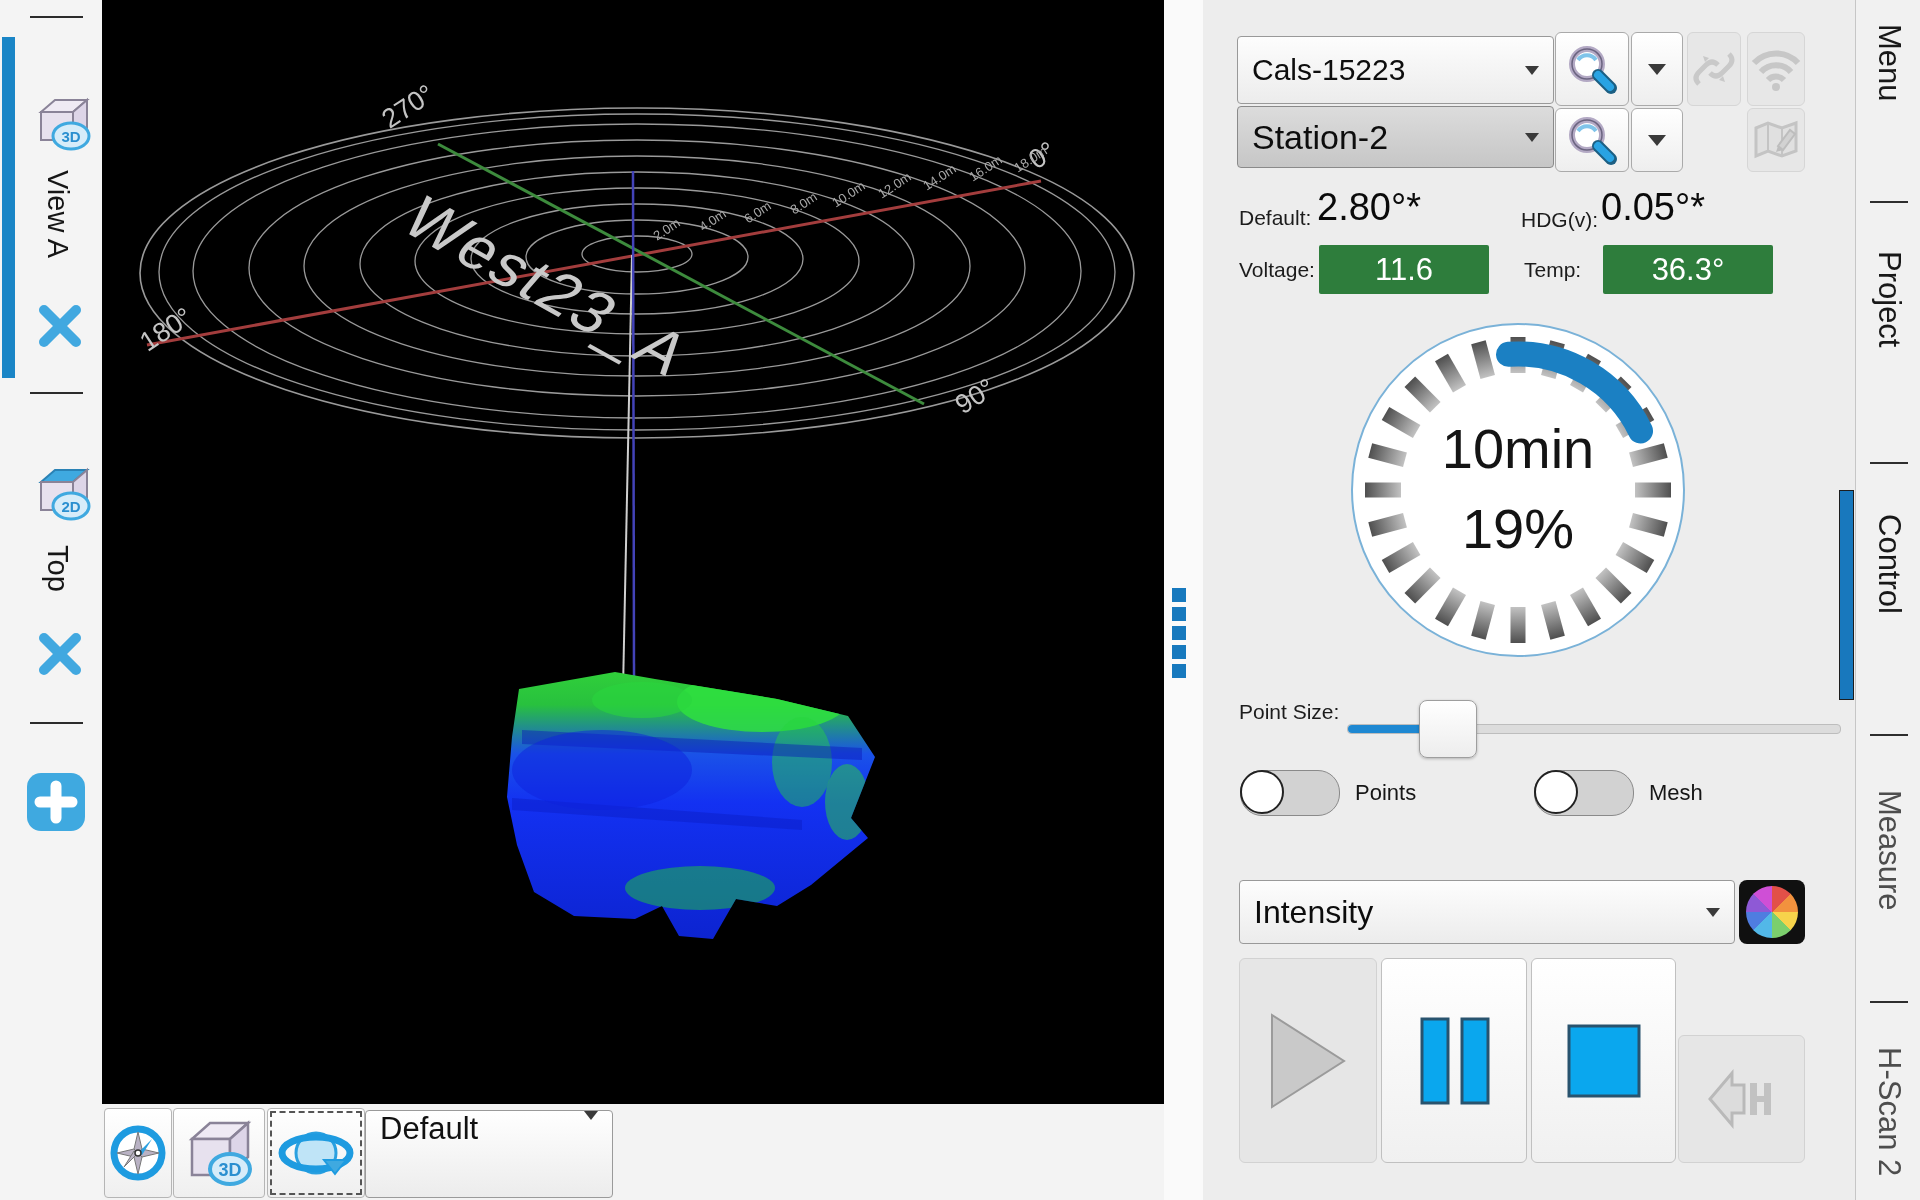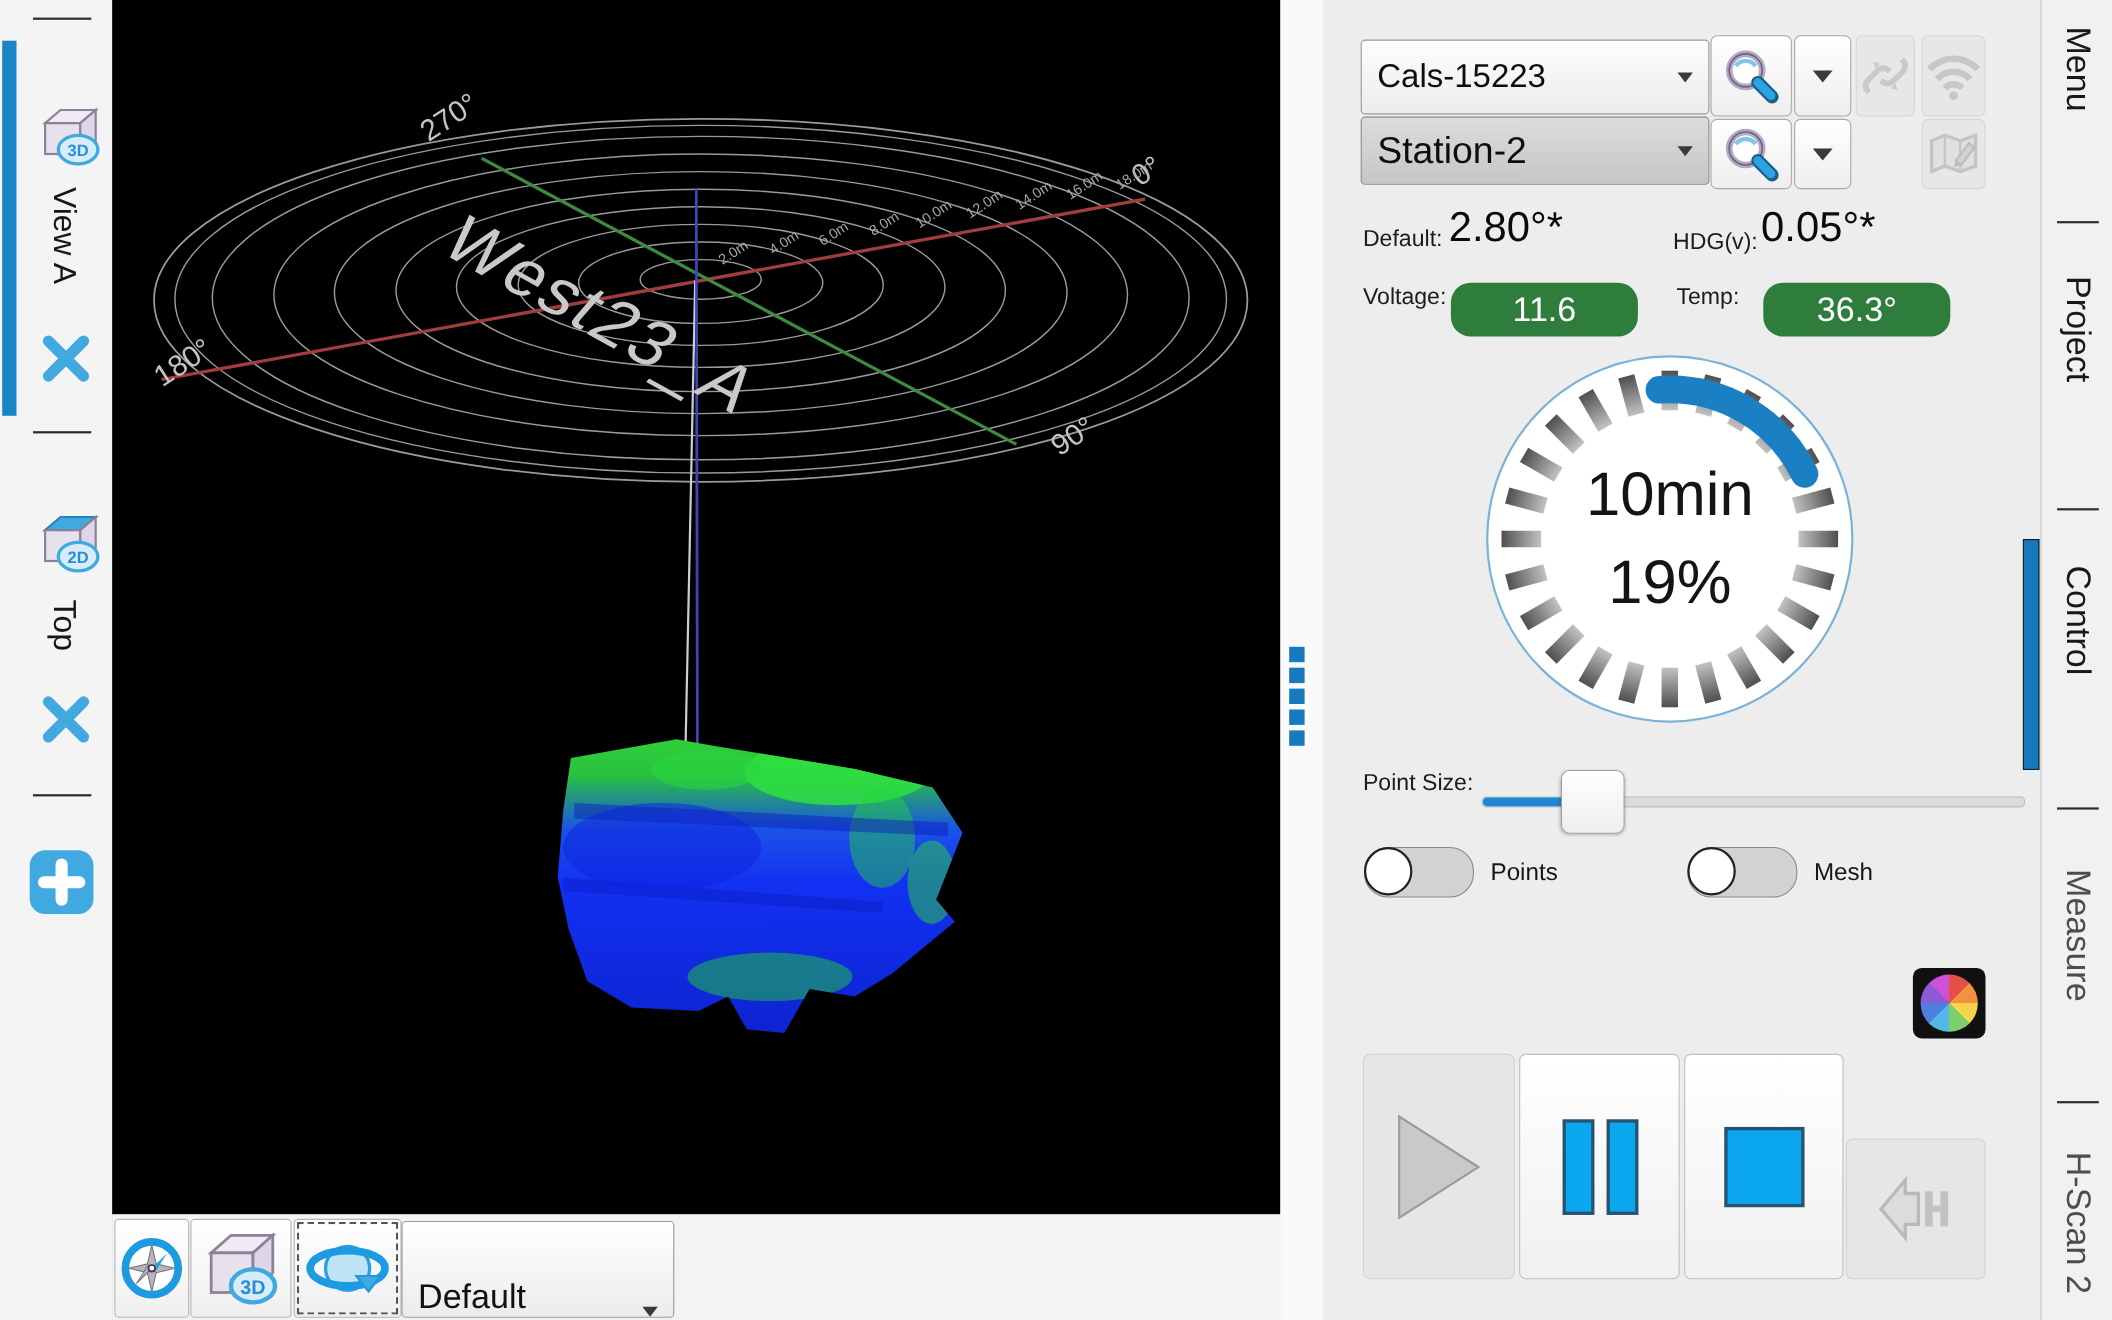--- a/index.html
+++ b/index.html
@@ -13,38 +13,38 @@
   .sb-label{font-size:29px;color:#161616;}
   .plus-btn{left:27px;top:773px;width:58px;height:58px;background:#3fa9e0;border-radius:14px;}
   
   #viewport{left:102px;top:0;width:1062px;height:1104px;background:#000;}
   
   #view-toolbar{left:102px;top:1104px;width:1062px;height:96px;background:#f3f3f3;}
   .tb-btn{position:absolute;top:4px;height:88px;background:linear-gradient(#ffffff,#efefef);
           border:1px solid #b5b5b5;border-radius:4px;display:flex;align-items:center;justify-content:center;}
   .tb-btn.focused{outline:2px dashed #555;outline-offset:-5px;}
   .tb-combo{position:absolute;left:263px;top:6px;width:246px;height:86px;background:linear-gradient(#ffffff,#ececec);
-          border:1px solid #9a9a9a;border-radius:4px;display:flex;align-items:flex-end;}
+          border:1px solid #9a9a9a;border-radius:4px;display:flex;align-items:flex-start;}
   .tb-combo span.txt{font-size:31px;color:#111;padding-left:14px;flex:1;}
   .dd-arrow{width:0;height:0;border-left:9px solid transparent;border-right:9px solid transparent;border-top:11px solid #3a3a3a;margin-right:14px;}
   .dd-arrow.sm{border-left-width:7px;border-right-width:7px;border-top-width:9px;}
   
   #splitter{left:1164px;top:0;width:39px;height:1200px;background:#fafafa;}
   .split-dot{left:8px;width:14px;height:14px;background:#1779be;position:absolute;}
   
   #panel{left:1203px;top:0;width:652px;height:1200px;background:#ededed;}
   .combo{position:absolute;background:linear-gradient(#fdfdfd,#ececec);border:1px solid #999;border-radius:4px;display:flex;align-items:center;}
   .combo.pressed{background:linear-gradient(#dcdcdc,#c6c6c6);border-color:#8a8a8a;justify-content:space-between;}
   .combo .txt{padding-left:14px;color:#0d0d0d;flex:1;white-space:nowrap;}
   .sq-btn{position:absolute;background:linear-gradient(#ffffff,#eeeeee);border:1px solid #aaa;border-radius:6px;display:flex;align-items:center;justify-content:center;}
   .sq-btn.disabled{background:#e7e7e7;border-color:#d6d6d6;}
   .tele-label{position:absolute;font-size:21px;color:#1c1c1c;}
   .tele-value{position:absolute;font-size:38px;color:#0a0a0a;}
-  .badge{position:absolute;width:170px;height:49px;background:#2e7d3c;border-radius:18px;
-         display:flex;align-items:center;justify-content:center;color:#fff;font-size:31px;margin-top:12px;}
+  .badge{position:absolute;width:170px;height:49px;background:#2e7d3c;border-radius:2px;
+         display:flex;align-items:center;justify-content:center;color:#fff;font-size:31px;}
   .slider-track{position:absolute;left:144px;top:724px;width:492px;height:8px;background:#dcdcdc;border:1px solid #bdbdbd;border-radius:4px;}
   .slider-fill{position:absolute;left:0;top:0;width:84px;height:8px;background:#1e88d2;border-radius:4px;}
   .slider-handle{position:absolute;left:216px;top:700px;width:56px;height:56px;background:linear-gradient(#ffffff,#ededed);
          border:1px solid #9e9e9e;border-radius:8px;box-shadow:0 1px 3px rgba(0,0,0,.25);}
   .toggle{position:absolute;width:98px;height:44px;background:#d2d2d2;border:1px solid #8a8a8a;border-radius:22px;}
   .toggle .knob{position:absolute;left:-1px;top:-1px;width:44px;height:44px;background:#fff;border:2px solid #222;border-radius:50%;box-sizing:border-box;}
   .toggle-label{position:absolute;font-size:22px;color:#161616;}
   .wheel-btn{position:absolute;left:536px;top:880px;width:66px;height:64px;background:#101010;border-radius:8px;display:flex;align-items:center;justify-content:center;}
   .wheel{width:52px;height:52px;border-radius:50%;
      background:conic-gradient(#e25048 0 45deg,#f2923e 45deg 90deg,#f7d34b 90deg 135deg,#7bcf6d 135deg 180deg,#52b8e8 180deg 225deg,#4f7de0 225deg 270deg,#8e59d6 270deg 315deg,#cf4fd6 315deg 360deg);}
@@ -383,20 +383,24 @@
 
     <div class="toggle" style="left:37px;top:770px">
       <div class="knob"></div>
     </div>
     <div class="toggle-label" style="left:152px;top:780px">Points</div>
     <div class="toggle" style="left:331px;top:770px">
       <div class="knob"></div>
     </div>
     <div class="toggle-label" style="left:446px;top:780px">Mesh</div>
 
+    <div class="combo" style="left:36px;top:880px;width:494px;height:62px;font-size:32px">
+      <span class="txt">Intensity</span>
+      <span class="dd-arrow sm"></span>
+    </div>
     <div class="wheel-btn">
       <div class="wheel"></div>
     </div>
 
     <div class="transport disabled" style="left:36px;top:958px;width:136px;height:203px">
       <svg width="84" height="100">
         <polygon points="6,4 6,96 78,50" fill="#c9c9c9" stroke="#9b9b9b" stroke-width="2"></polygon>
       </svg>
     </div>
     <div class="transport enabled" style="left:178px;top:958px;width:144px;height:203px">

